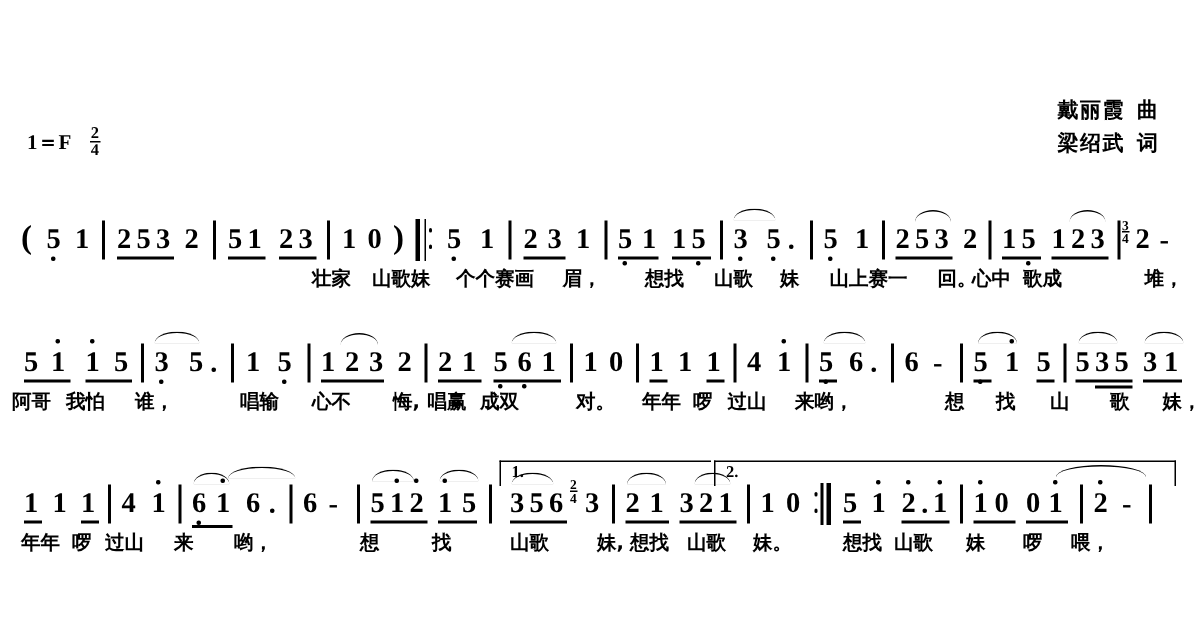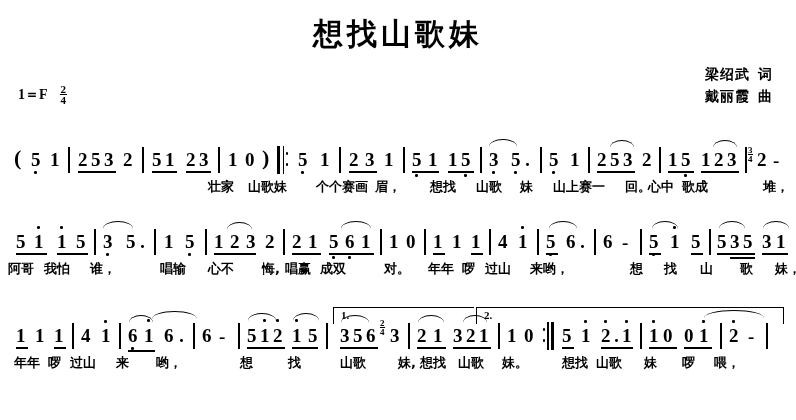--- a/index.html
+++ b/index.html
@@ -112,28 +112,27 @@
   .volta{position:absolute;border-left:1.6px solid #000;border-top:1.6px solid #000;}
   .voltalbl{position:absolute;font-family:"Liberation Serif",serif;font-weight:bold;font-size:11px;}
 
   .paren{position:absolute;font-family:"Liberation Serif",serif;font-weight:bold;font-size:22px;line-height:19px;}
 </style>
 </head>
 <body>
 
 <div class="sheet">
 
-  <div class="title">想找山歌妹</div>
 
   <div class="credits">
     <div>
+      <span class="who">戴丽霞</span><span class="role">曲</span>
+    </div>
+    <div>
       <span class="who">梁绍武</span><span class="role">词</span>
-    </div>
-    <div>
-      <span class="who">戴丽霞</span><span class="role">曲</span>
     </div>
   </div>
 
   <div class="keysig">
     <span>1＝F</span>
     <span class="meter">
       <span class="num">2</span>
       <span class="den">4</span>
     </span>
   </div>
@@ -218,21 +217,21 @@
       <span class="metermark" style="left:748px;top:-4px;">
         <span class="num">3</span>
           <span class="den">4</span>
       </span>
       <span class="note" style="left:757px;top:0;">2</span>
       <span class="dash" style="left:773px;top:0;">-</span>
     </div>
     <div class="lyrics">
       <span class="ly" style="left:208px;">壮家</span>
       <span class="ly" style="left:248px;">山歌妹</span>
-      <span class="ly" style="left:316px;">个个赛画</span>
+      <span class="ly" style="left:304px;">个个赛画</span>
       <span class="ly" style="left:375px;">眉，</span>
       <span class="ly" style="left:430px;">想找</span>
       <span class="ly" style="left:476px;">山歌</span>
       <span class="ly" style="left:520px;">妹</span>
       <span class="ly" style="left:541px;padding-left:12px;">山上赛一</span>
       <span class="ly" style="left:625px;">回。</span>
       <span class="ly" style="left:648px;">心中</span>
       <span class="ly" style="left:682px;">歌成</span>
       <span class="ly" style="left:763px;">堆，</span>
     </div>

